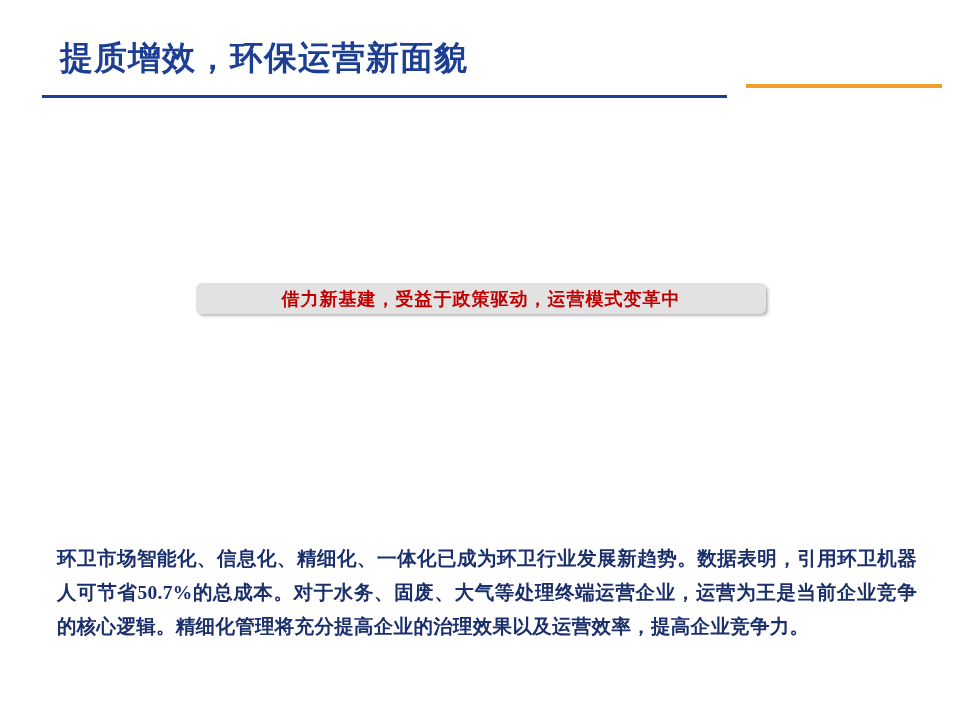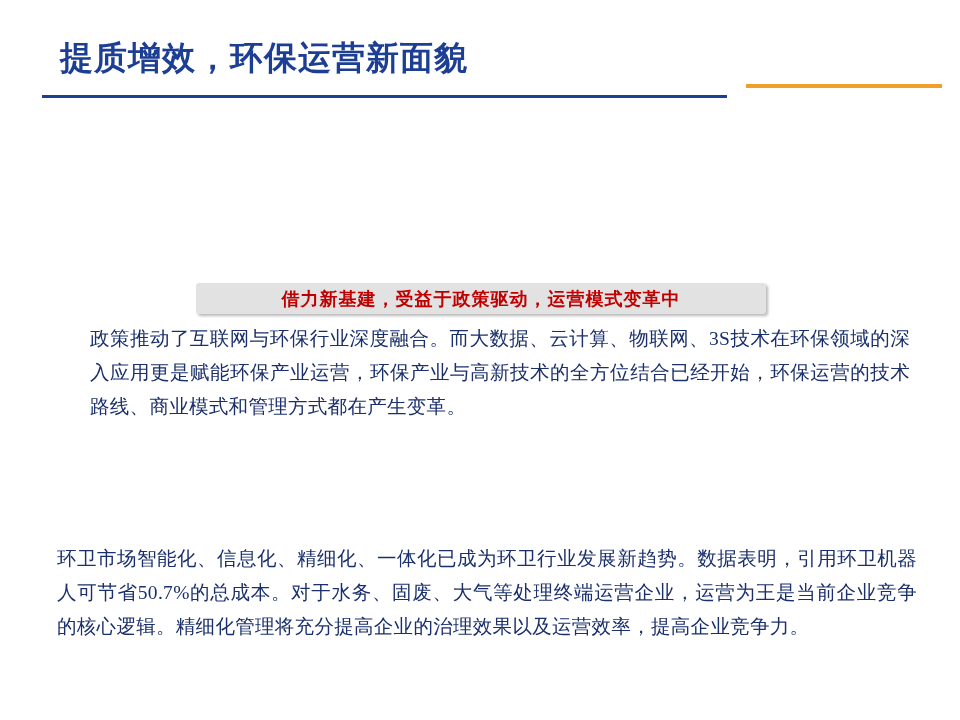--- a/index.html
+++ b/index.html
@@ -118,20 +118,21 @@
   }
   .para-2 {
     left: 90px;
     top: 322px;
     width: 820px;
   }
   .para-3 {
     left: 57px;
     top: 542px;
     width: 860px;
+    font-weight: bold;
   }
   
   .banner {
     position: absolute;
     background: #e2e2e2;
     border-radius: 3px;
     box-shadow: 2px 2px 3px rgba(0,0,0,0.28);
     display: flex;
     align-items: center;
     justify-content: center;
@@ -139,20 +140,21 @@
     font-weight: bold;
     color: #c00000;
     letter-spacing: 1px;
   }
   .banner-1 {
     left: 196px;
     top: 283px;
     width: 570px;
     height: 31px;
     font-size: 18px;
+    border-radius: 6px;
   }
   .banner-2 {
     left: 100px;
     top: 468px;
     width: 770px;
     height: 36px;
     font-size: 19.5px;
   }
 </style>
 </head>
@@ -163,18 +165,17 @@
   <div class="header">
     <div class="title">提质增效，环保运营新面貌</div>
     <div class="title-rule"></div>
 
     <div class="logo-rule"></div>
   </div>
 
 
   <div class="banner banner-1">借力新基建，受益于政策驱动，运营模式变革中</div>
 
-  <div class="para para-2">政策推动了互联网与环保行业深度融合。而大数据、云计算、物联网、3S技术在环保领域的深入应用更是赋能环保产业运营，环保产业与高新技术的全方位结合已经开始，环保运营的技术路线、商业模式和管理方式都在产生变革。</div>
 
 
   <div class="para para-3">环卫市场智能化、信息化、精细化、一体化已成为环卫行业发展新趋势。数据表明，引用环卫机器人可节省50.7%的总成本。对于水务、固废、大气等处理终端运营企业，运营为王是当前企业竞争的核心逻辑。精细化管理将充分提高企业的治理效果以及运营效率，提高企业竞争力。</div>
 
 </div>
 
 </body></html>

